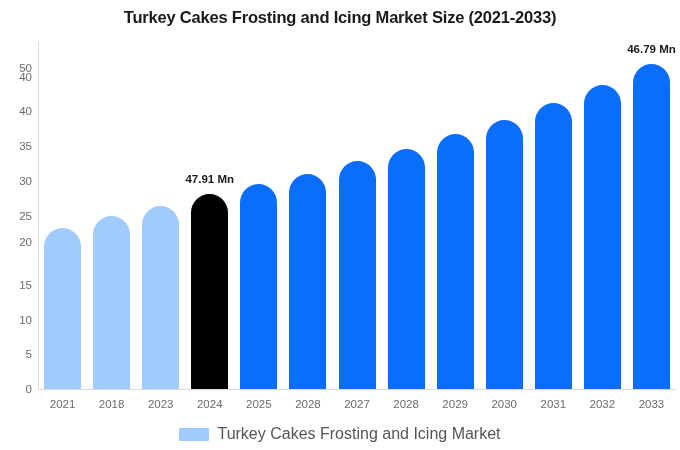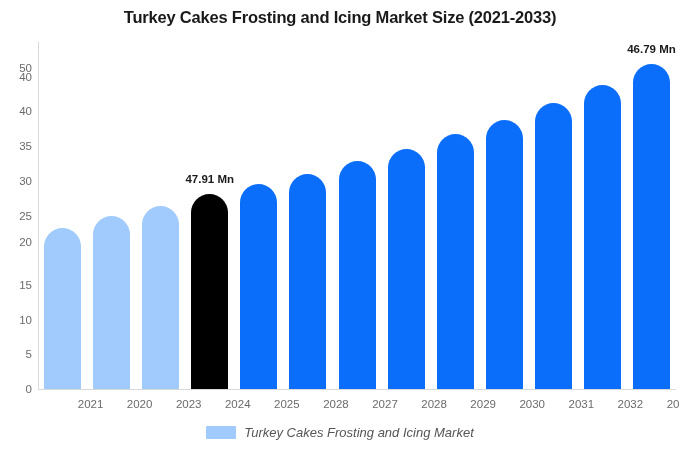--- a/index.html
+++ b/index.html
@@ -97,44 +97,42 @@
 
   
   .x-tick {
     position: absolute;
     top: 398px;
     font-size: 11.5px;
     color: #6b6b6b;
     text-align: left;
     transform: translateX(-50%);
     white-space: nowrap;
-    margin-left: 28px;
   }
 
   
   #legend {
     position: absolute;
     left: 0;
     top: 425px;
     width: 680px;
     display: flex;
     align-items: center;
     justify-content: center;
     gap: 8px;
   }
   #legend-swatch {
     width: 30px;
     height: 13px;
     border-radius: 1px;
   }
   #legend-label {
-    font-size: 13px;
+    font-size: 16px;
     color: #555555;
     white-space: nowrap;
-    font-style: italic;
   }
 </style>
 </head>
 <body>
 
 <div id="chart-root">
 
   <div id="chart-title">Turkey Cakes Frosting and Icing Market Size (2021-2033)</div>
 
   <div id="y-ticks">
@@ -170,21 +168,21 @@
       <div class="bar" style="left: 594.962px; width: 37px; height: 324.723px; background: rgb(10, 110, 250);"></div>
     </div>
 
   <div id="labels-layer">
       <div class="bar-label" style="left: 209.769px; top: 172.917px;">47.91 Mn</div>
       <div class="bar-label" style="left: 651.462px; top: 43.2774px;">46.79 Mn</div>
     </div>
 
   <div id="x-ticks">
       <div class="x-tick" style="left: 62.5385px;">2021</div>
-      <div class="x-tick" style="left: 111.615px;">2020</div>
+      <div class="x-tick" style="left: 111.615px;">2018</div>
       <div class="x-tick" style="left: 160.692px;">2023</div>
       <div class="x-tick" style="left: 209.769px;">2024</div>
       <div class="x-tick" style="left: 258.846px;">2025</div>
       <div class="x-tick" style="left: 307.923px;">2028</div>
       <div class="x-tick" style="left: 357px;">2027</div>
       <div class="x-tick" style="left: 406.077px;">2028</div>
       <div class="x-tick" style="left: 455.154px;">2029</div>
       <div class="x-tick" style="left: 504.231px;">2030</div>
       <div class="x-tick" style="left: 553.308px;">2031</div>
       <div class="x-tick" style="left: 602.385px;">2032</div>

